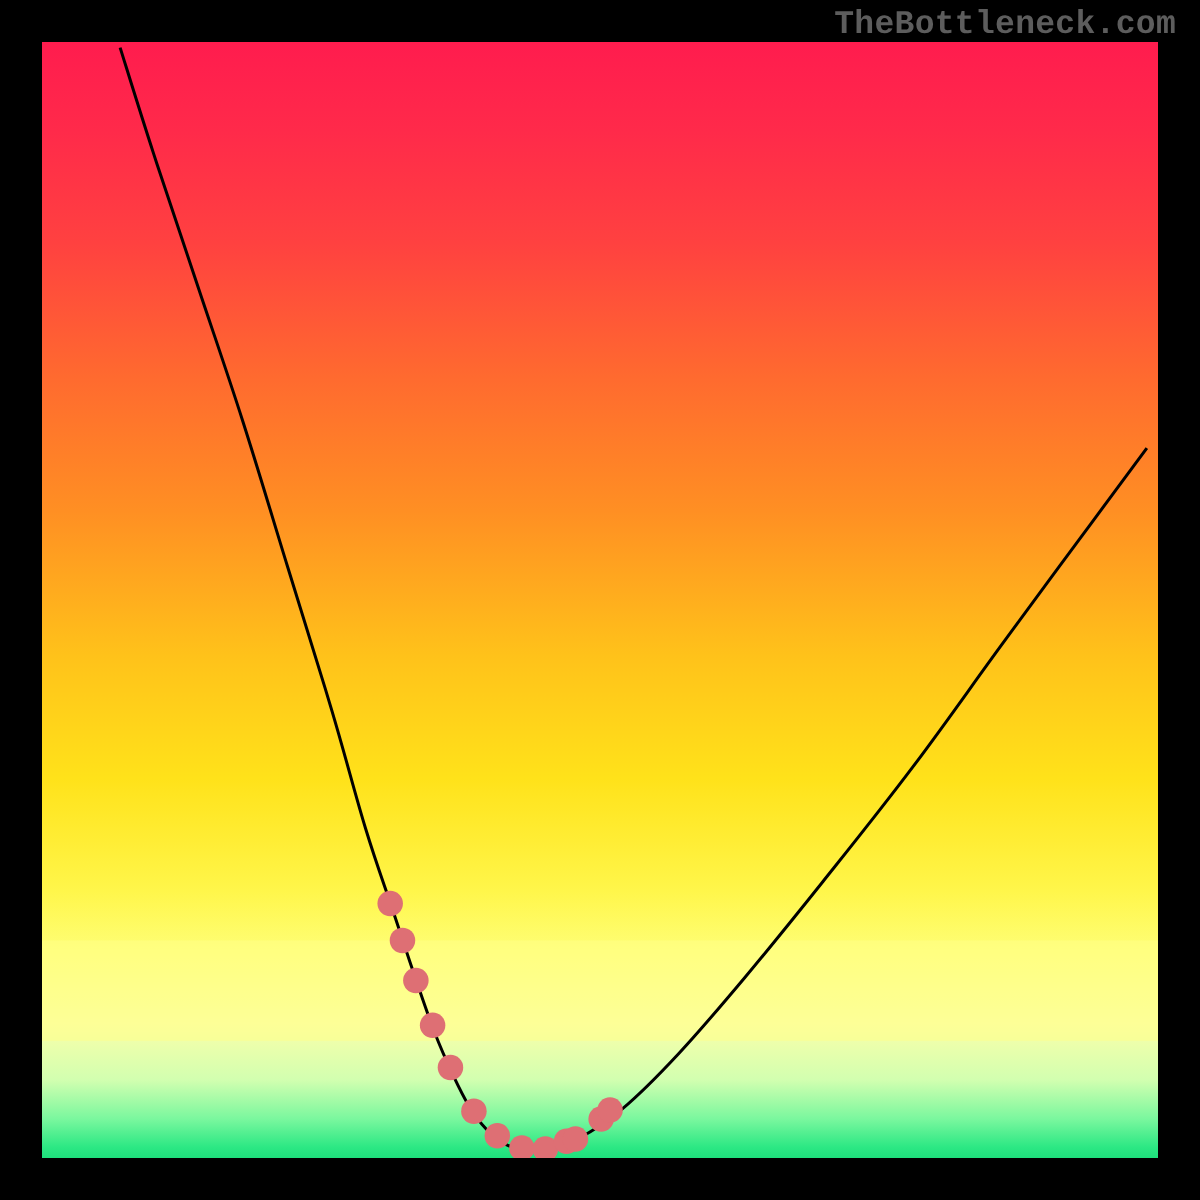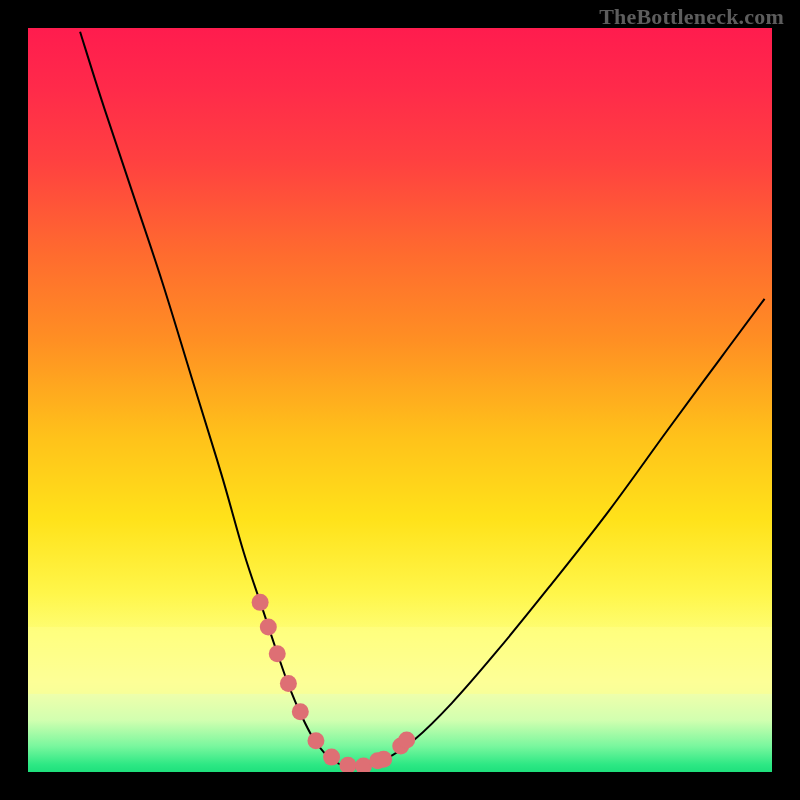--- a/index.html
+++ b/index.html
@@ -14,21 +14,21 @@
     position: absolute;
     width: 800px;
     height: 800px;
     left: 0;
     top: 0;
   }
   .watermark {
     position: absolute;
     top: 4px;
     right: 16px;
-    font-family: Liberation Serif, serif;
+    font-family: Liberation Mono, monospace;
     font-size: 22px;
     font-weight: 600;
     color: #5d5d5d;
     letter-spacing: 0.2px;
   }
   svg {
     display: block;
   }
 </style>
 </head>

